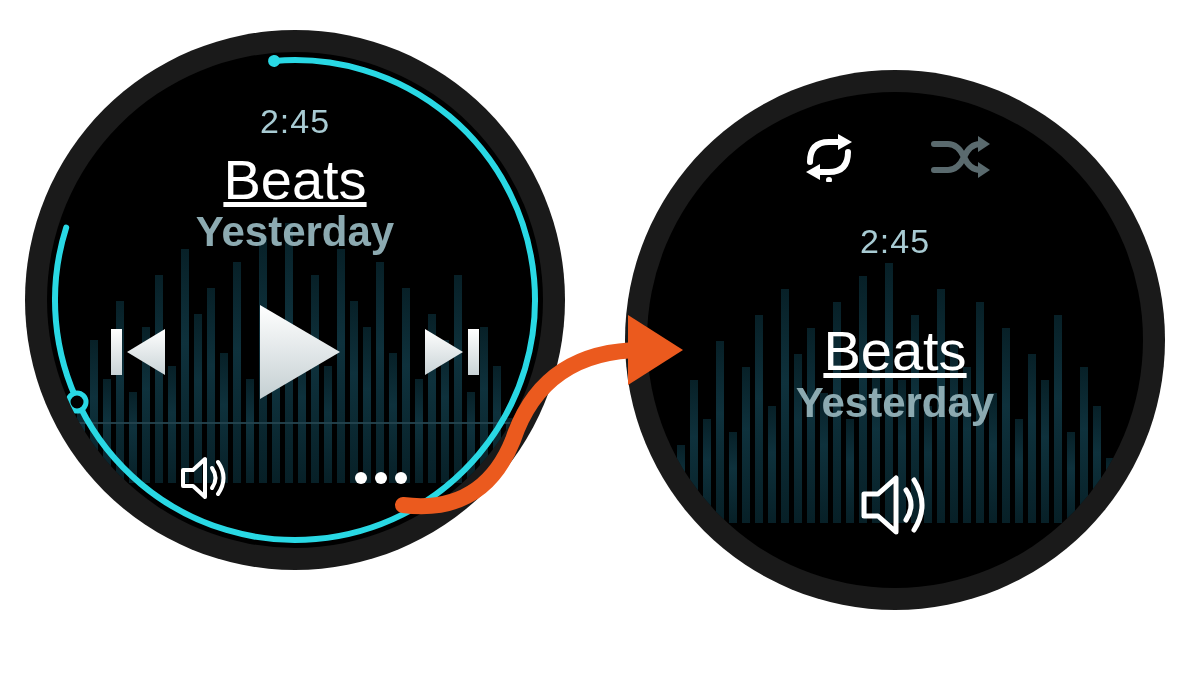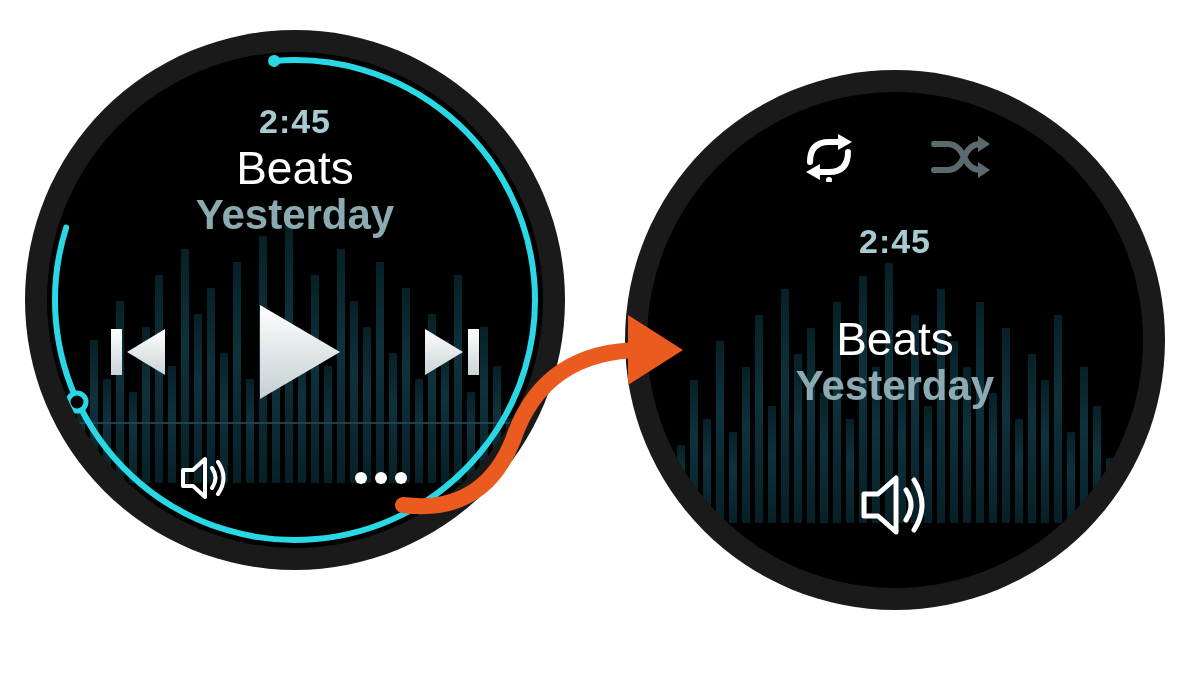--- a/index.html
+++ b/index.html
@@ -8,22 +8,22 @@
   .face{position:absolute;top:22px;left:22px;width:496px;height:496px;border-radius:50%;background:#000;overflow:hidden;}
   .watch-left{top:30px;left:25px;}
   .watch-right{top:70px;left:625px;}
 
   
   .eq{position:absolute;left:0;right:0;bottom:65px;height:260px;display:flex;align-items:flex-end;justify-content:center;gap:5px;z-index:0;}
   .eq span{display:block;width:8px;background:linear-gradient(to top,#0d3a47 0%,#1a5a6e 60%,#0d3a47 100%);opacity:.55;}
   .divider{position:absolute;left:0;right:0;bottom:124px;height:2px;background:#254550;opacity:.9;z-index:1;}
 
   
-  .time{color:#a8cbd3;font-size:34px;font-weight:700;letter-spacing:1px;}
-  .track{color:#ffffff;font-size:46px;font-weight:500;}
+  .time{color:#a8cbd3;font-size:34px;font-weight:400;letter-spacing:1px;}
+  .track{color:#ffffff;font-size:56px;font-weight:500;margin-top:6px;text-decoration:underline;}
   .artist{color:#8caab1;font-size:42px;font-weight:700;margin-top:-4px;}
 
   
   .lf-text{position:absolute;top:50px;left:0;right:0;text-align:center;z-index:2;}
   .transport{position:absolute;top:245px;left:0;right:0;display:flex;align-items:center;justify-content:space-between;padding:0 58px;z-index:2;}
   .transport svg{display:block;}
   .bottom-row{position:absolute;bottom:40px;left:0;right:0;display:flex;align-items:center;justify-content:center;gap:120px;z-index:2;}
 
   
   .rf-top{position:absolute;top:40px;left:0;right:0;display:flex;justify-content:center;gap:70px;z-index:2;}

